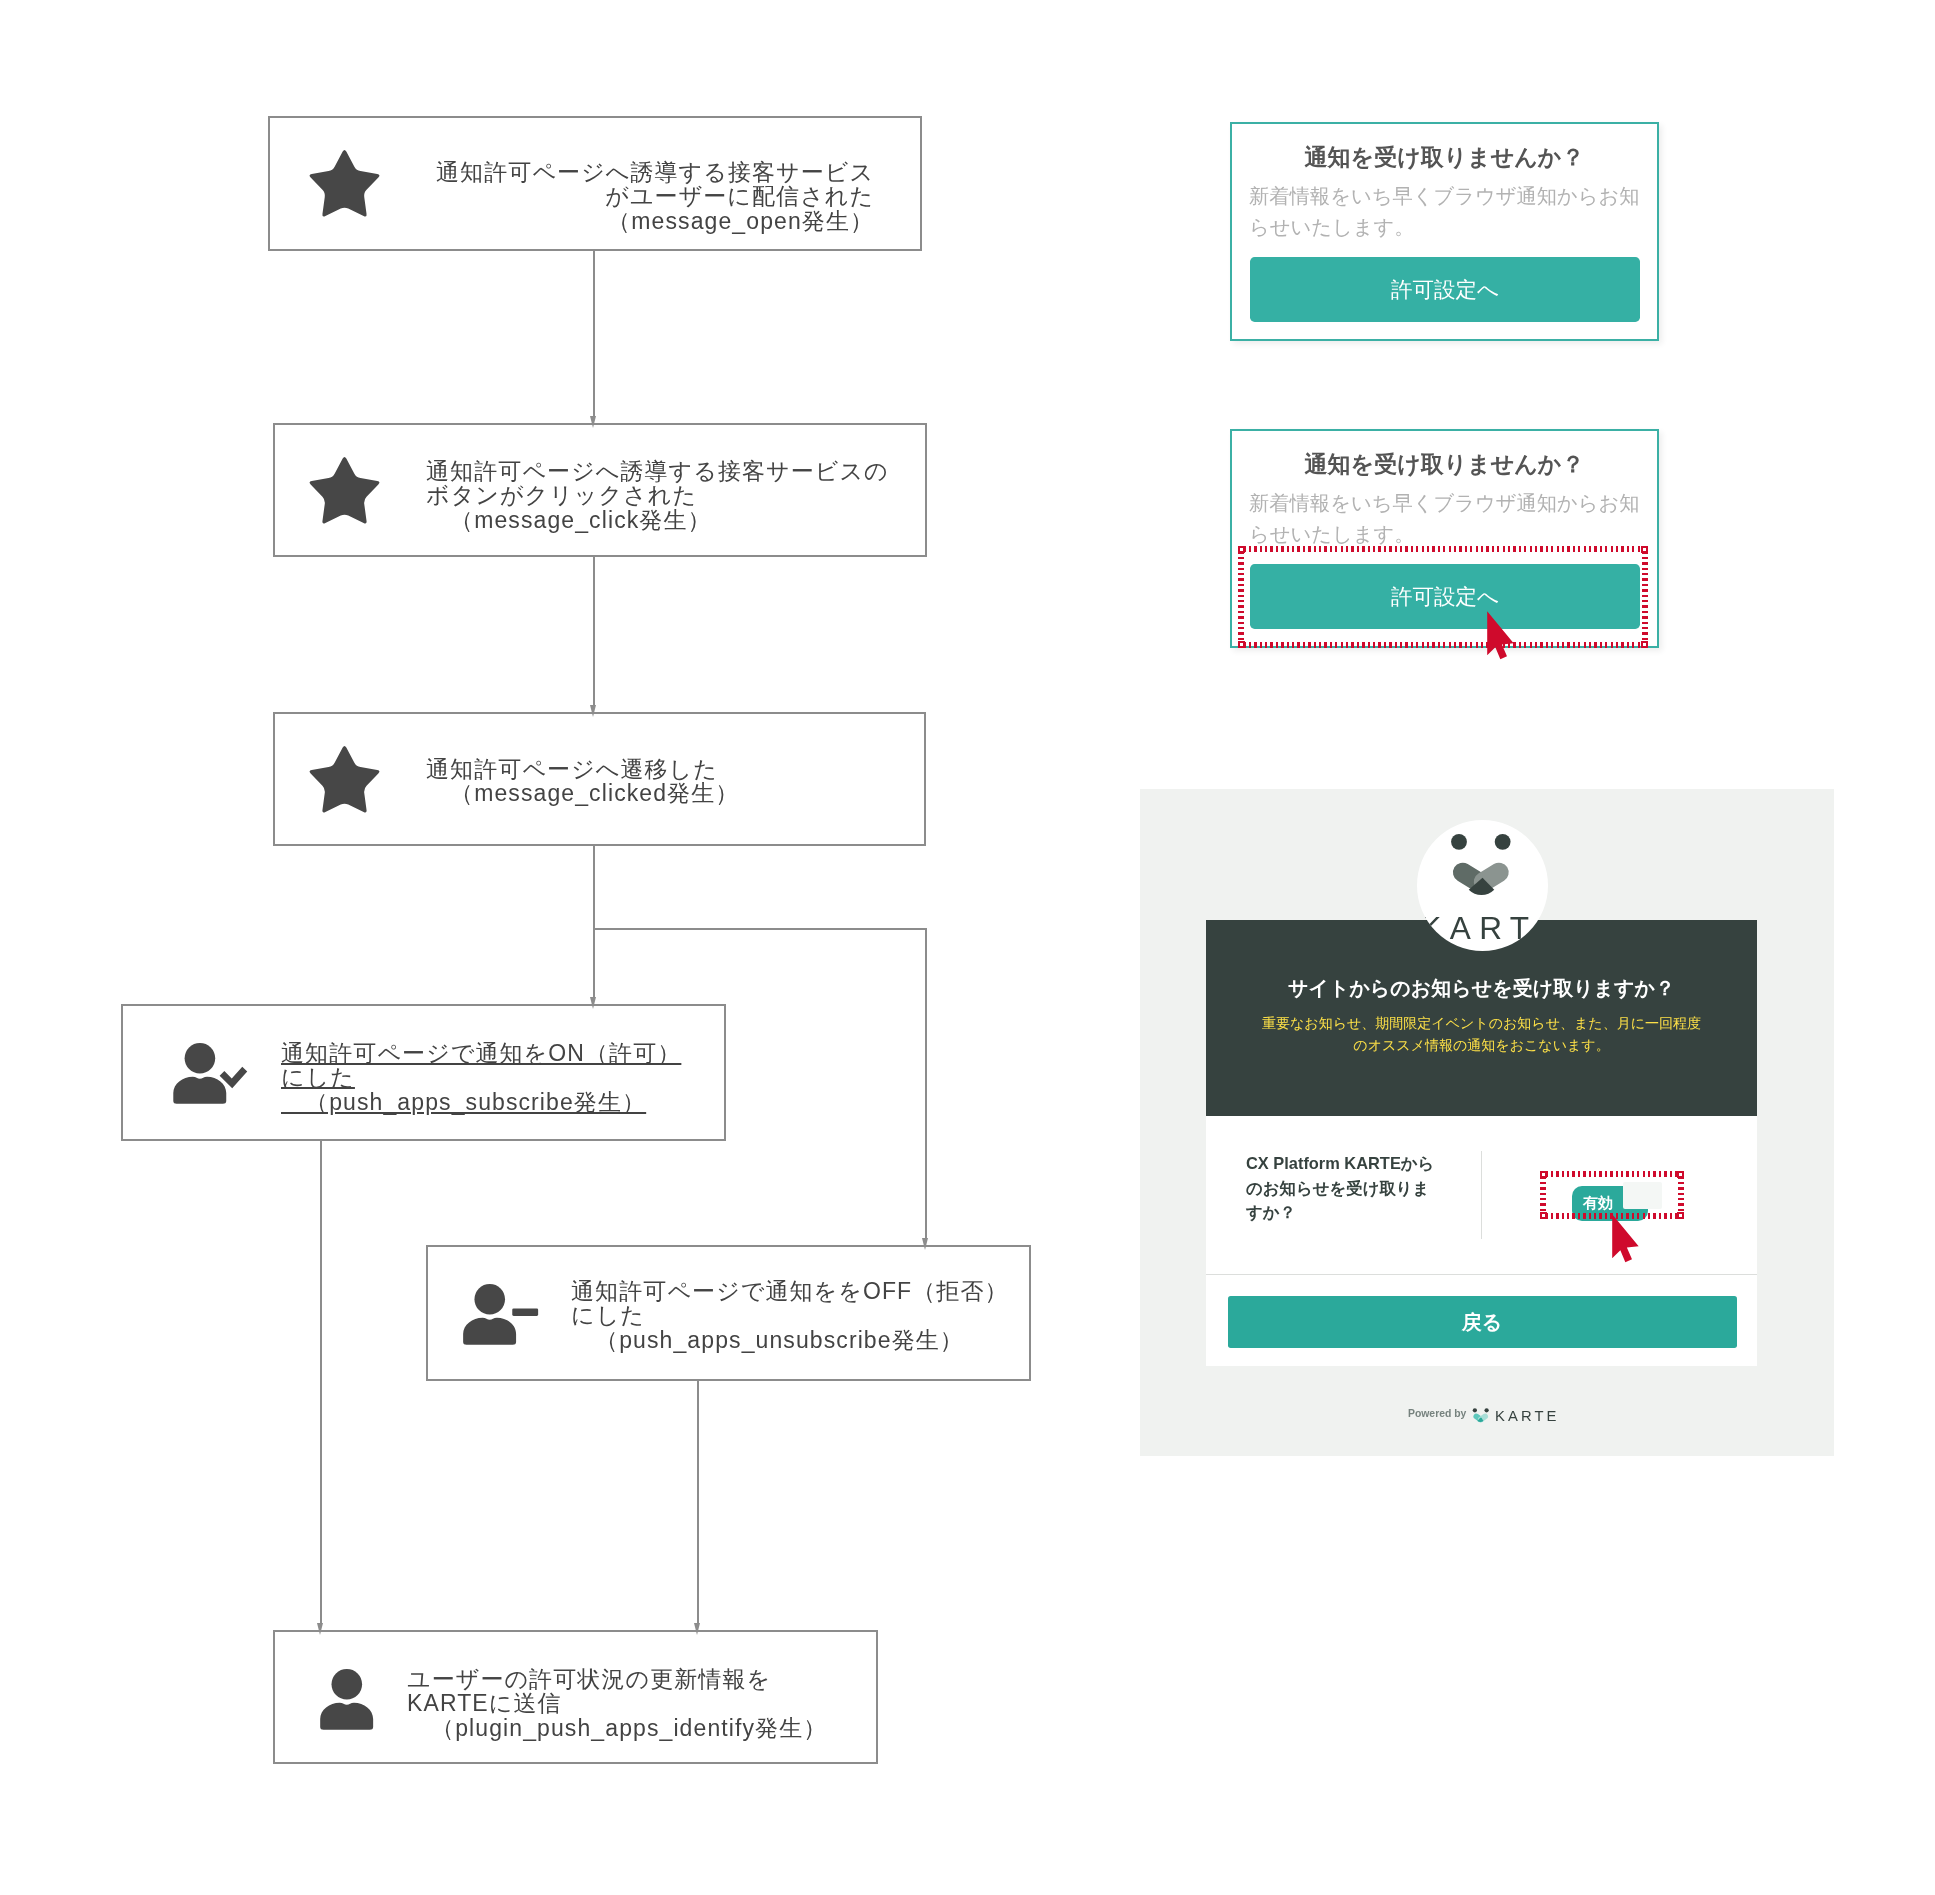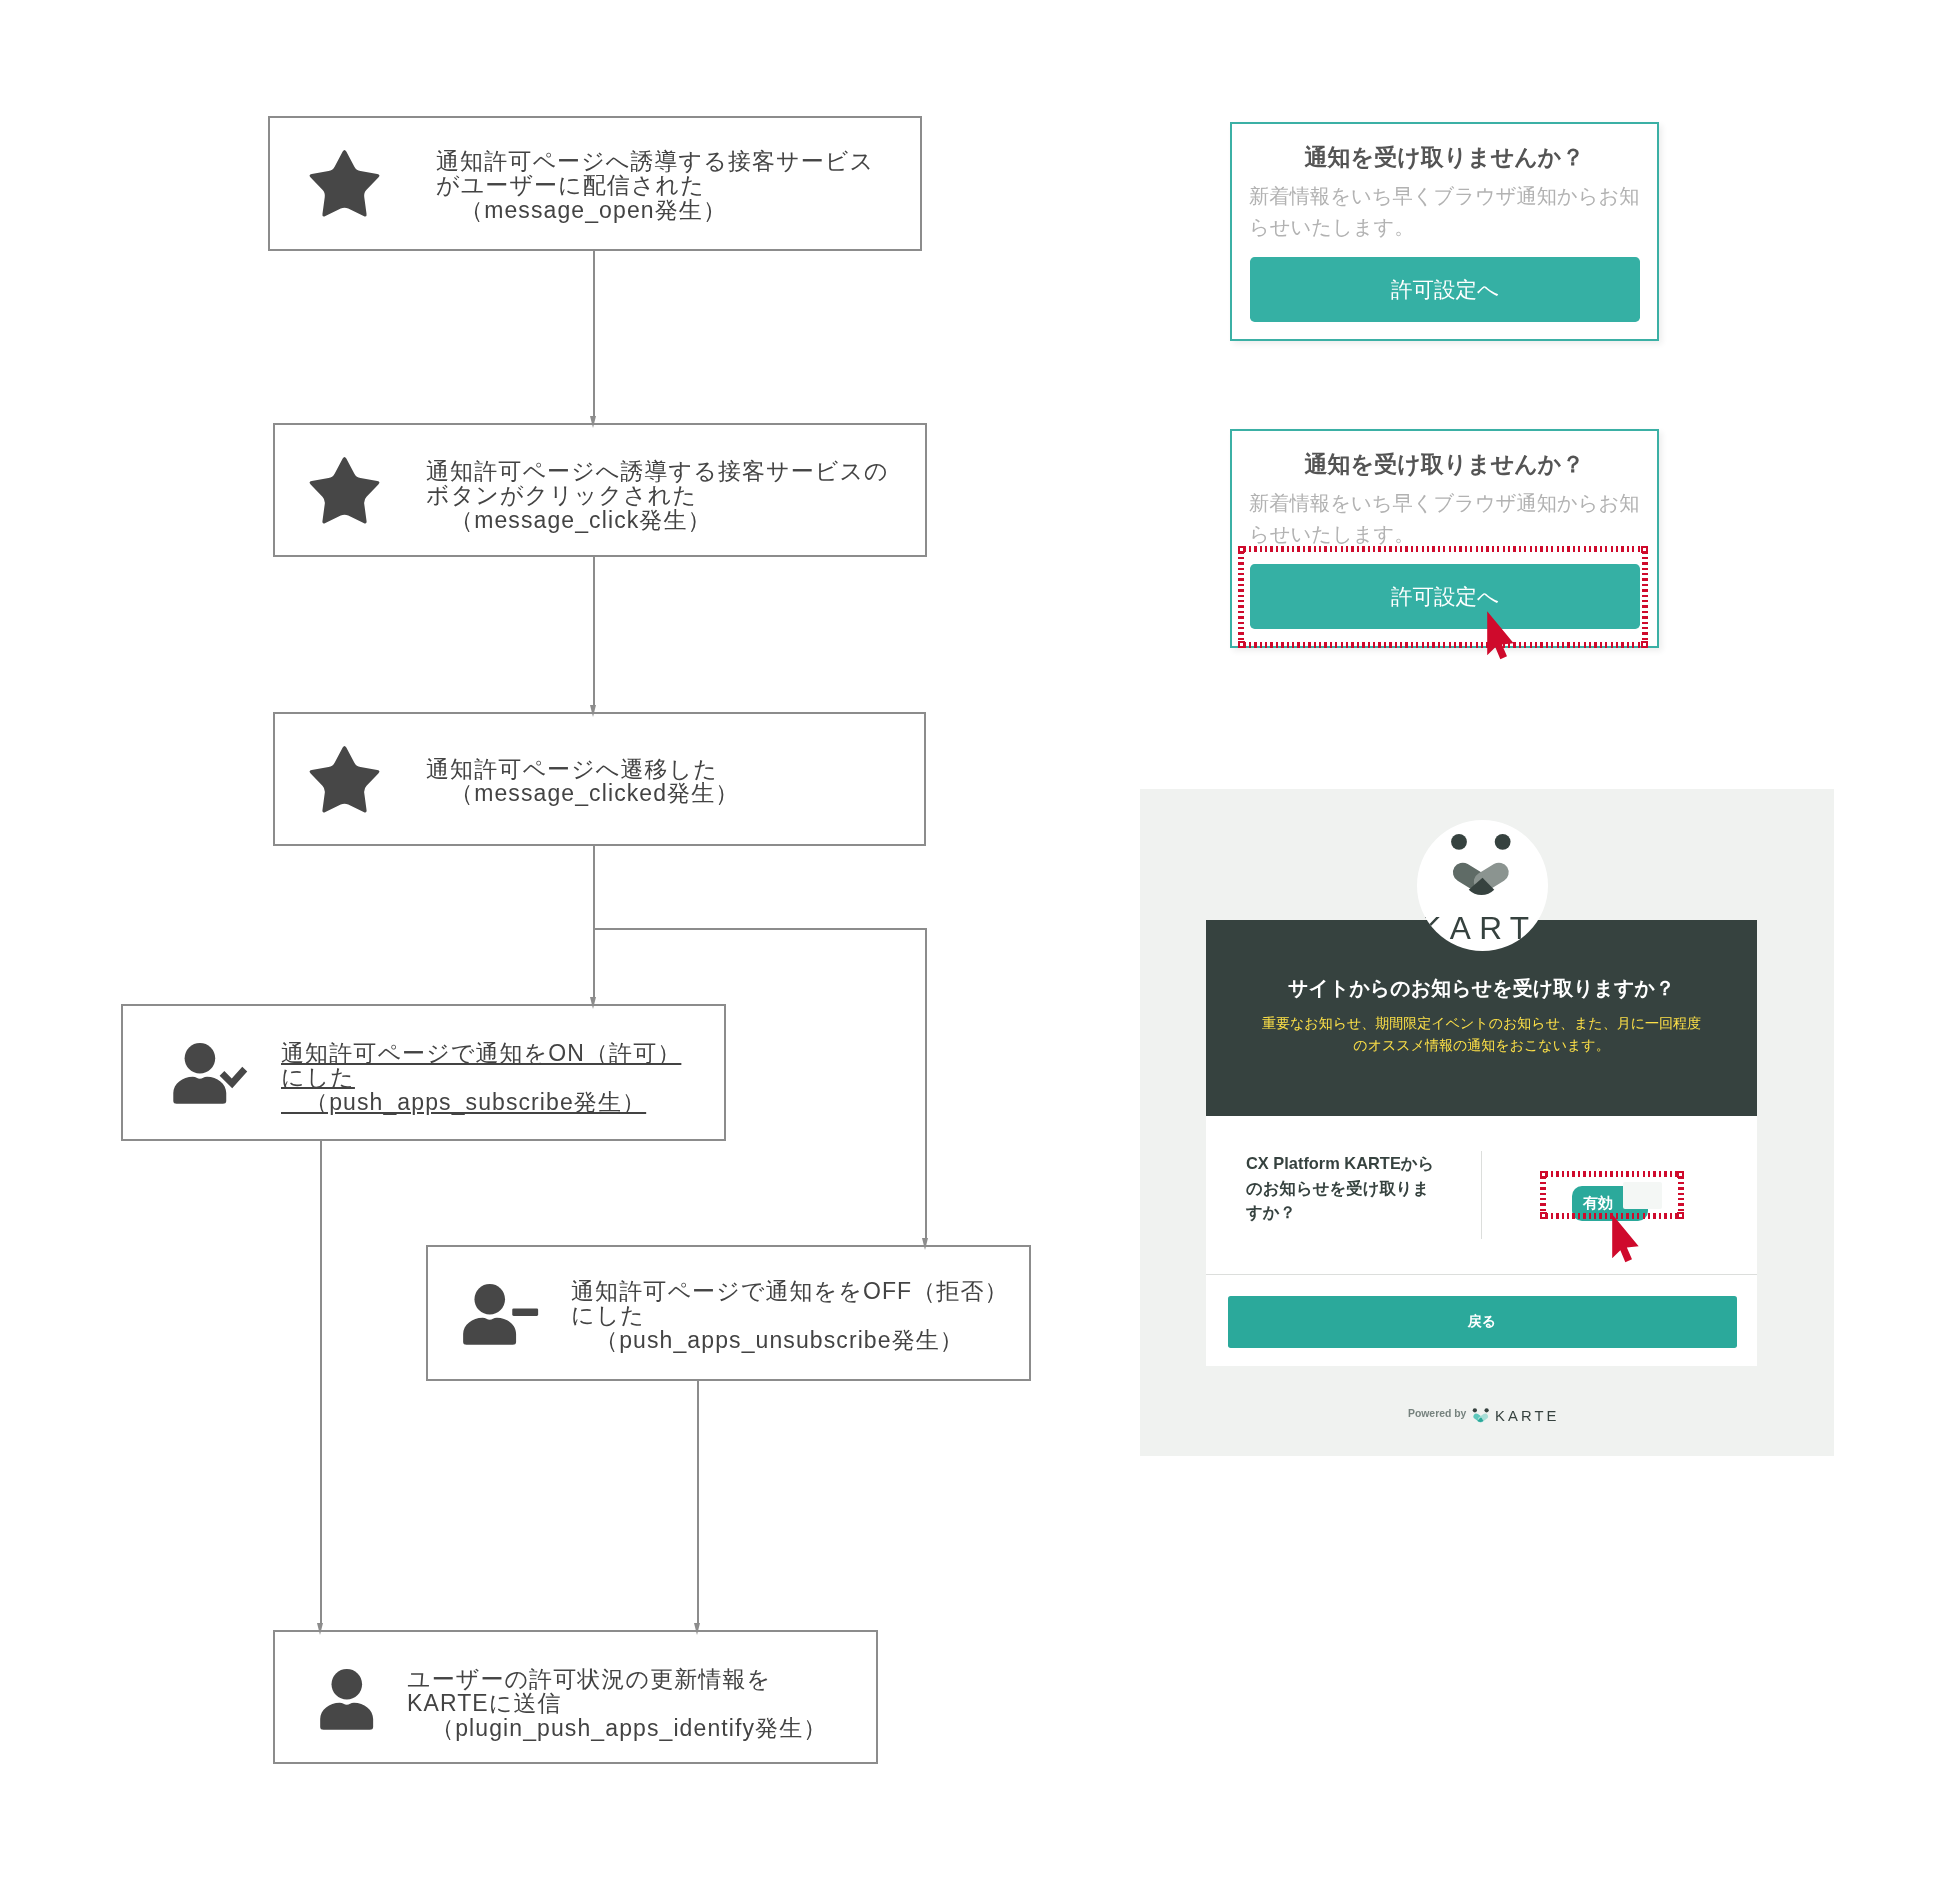--- a/index.html
+++ b/index.html
@@ -46,33 +46,33 @@
   .ksub{position:absolute;left:0;right:0;text-align:center;color:#fde047;
          font-size:14px;line-height:21.5px;white-space:pre;}
   .kq{position:absolute;color:#36423f;font-weight:bold;font-size:16.4px;line-height:24.5px;white-space:pre;}
   .kdiv{position:absolute;background:#dcdedc;}
   .ktogglewrap{position:absolute;}
   .ktoggle-on{position:absolute;background:#2ba99b;border-radius:3.4px;
       color:#fff;font-weight:bold;font-size:15px;
       display:flex;align-items:center;padding-left:11px;box-sizing:border-box;}
   .ktoggle-off{position:absolute;background:#f4f7f5;border-radius:2px;box-sizing:border-box;}
   .kback{position:absolute;background:#2ba99b;border-radius:2.7px;color:#fff;
-      font-weight:bold;font-size:14px;display:flex;align-items:center;justify-content:center;}
+      font-weight:bold;font-size:20px;display:flex;align-items:center;justify-content:center;}
   .kpowered{position:absolute;color:#76827e;font-size:10.4px;font-weight:bold;}
   .kbrand{position:absolute;color:#36423f;font-size:14.8px;font-weight:400;letter-spacing:3.1px;}
 </style>
 </head>
 <body>
 
 <div id="flow-root">
     <div class="fbox" style="left: 268px; top: 116px; width: 654px; height: 135px;"></div>
     <div class="ficon" style="left: 308px; top: 148px;"><svg width="73" height="70" viewBox="0 0 105 100">
         <path fill="#474747" d="M49.90,4.85 Q52.50,0.00 55.10,4.85 L66.71,26.45 Q69.55,31.74 75.45,32.81 L99.59,37.16 Q105.00,38.14 101.19,42.11 L84.23,59.83 Q80.08,64.16 80.89,70.11 L84.20,94.41 Q84.95,99.86 79.99,97.47 L57.90,86.81 Q52.50,84.20 47.10,86.81 L25.01,97.47 Q20.05,99.86 20.80,94.41 L24.11,70.11 Q24.92,64.16 20.77,59.83 L3.81,42.11 Q0.00,38.14 5.41,37.16 L29.55,32.81 Q35.45,31.74 38.29,26.45 Z"></path>
       </svg></div>
-    <div class="ftext" style="left: 436px; top: 149px;">通知許可ページへ誘導する接客サービス
+    <div class="ftext" style="left: 436px; top: 160px; text-align: right;">通知許可ページへ誘導する接客サービス
 がユーザーに配信された
 　（message_open発生）</div>
     <div class="fbox" style="left: 273px; top: 423px; width: 654px; height: 134px;"></div>
     <div class="ficon" style="left: 308px; top: 455px;"><svg width="73" height="70" viewBox="0 0 105 100">
         <path fill="#474747" d="M49.90,4.85 Q52.50,0.00 55.10,4.85 L66.71,26.45 Q69.55,31.74 75.45,32.81 L99.59,37.16 Q105.00,38.14 101.19,42.11 L84.23,59.83 Q80.08,64.16 80.89,70.11 L84.20,94.41 Q84.95,99.86 79.99,97.47 L57.90,86.81 Q52.50,84.20 47.10,86.81 L25.01,97.47 Q20.05,99.86 20.80,94.41 L24.11,70.11 Q24.92,64.16 20.77,59.83 L3.81,42.11 Q0.00,38.14 5.41,37.16 L29.55,32.81 Q35.45,31.74 38.29,26.45 Z"></path>
       </svg></div>
     <div class="ftext" style="left: 426px; top: 459px;">通知許可ページへ誘導する接客サービスの
 ボタンがクリックされた
 　（message_click発生）</div>
     <div class="fbox" style="left: 273px; top: 712px; width: 653px; height: 134px;"></div>

